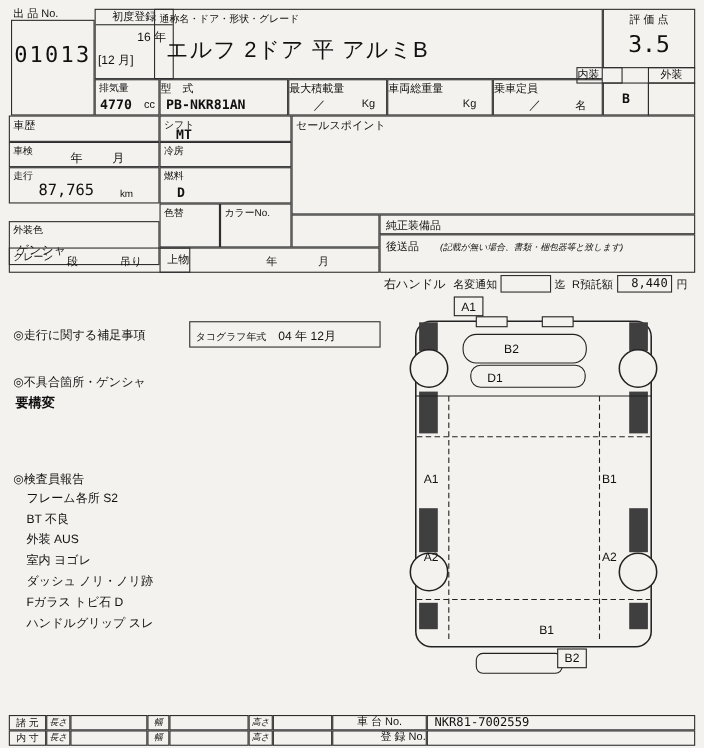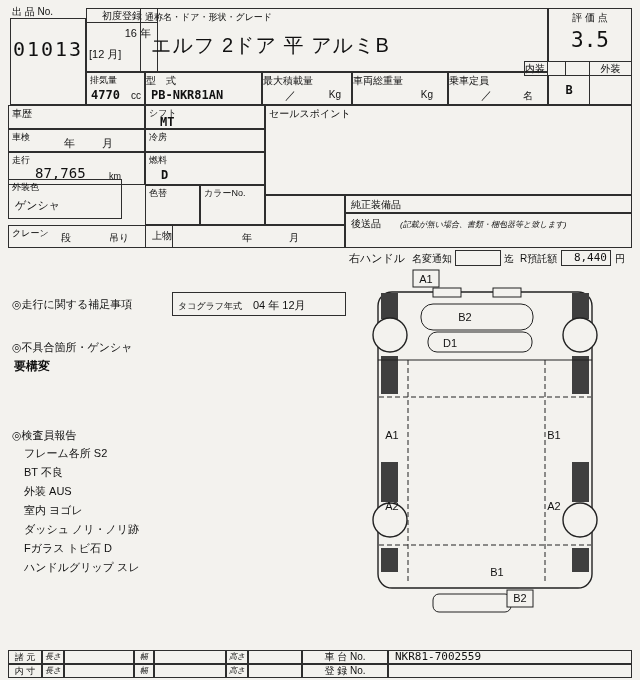--- a/index.html
+++ b/index.html
@@ -88,21 +88,21 @@
   <div class="cell" style="left:8px;top:152px;width:137px;height:33px">
     <span class="clabel">走行</span>
     <span class="abs t14 mono" style="left:26px;top:12px">87,765</span>
     <span class="abs t9" style="left:100px;top:18px">km</span>
   </div>
   <div class="cell" style="left:145px;top:152px;width:120px;height:33px">
     <span class="clabel">燃料</span>
     <span class="abs t12 mono" style="left:15px;top:15px">D</span>
   </div>
 
-  <div class="cell" style="left:8px;top:179px;width:114px;height:40px">
+  <div class="cell" style="left:8px;top:201px;width:137px;height:40px">
     <span class="clabel">外装色</span>
     <span class="abs t11" style="left:6px;top:18px">ゲンシャ</span>
   </div>
   <div class="cell" style="left:145px;top:185px;width:55px;height:40px">
     <span class="clabel">色替</span>
   </div>
   <div class="cell" style="left:200px;top:185px;width:65px;height:40px">
     <span class="clabel">カラーNo.</span>
   </div>
 
@@ -212,16 +212,16 @@
   <div class="cell t10" style="left:302px;top:650px;width:86px;height:14px;text-align:center;line-height:12px">車 台 No.</div>
   <div class="cell t11 mono" style="left:388px;top:650px;width:244px;height:14px;line-height:12px;padding-left:6px">NKR81-7002559</div>
 
   <div class="cell t9" style="left:8px;top:664px;width:34px;height:14px;text-align:center;line-height:12px">内 寸</div>
   <div class="cell t8" style="left:42px;top:664px;width:22px;height:14px;text-align:center;line-height:12px">長さ</div>
   <div class="cell" style="left:64px;top:664px;width:70px;height:14px"></div>
   <div class="cell t8" style="left:134px;top:664px;width:20px;height:14px;text-align:center;line-height:12px">幅</div>
   <div class="cell" style="left:154px;top:664px;width:72px;height:14px"></div>
   <div class="cell t8" style="left:226px;top:664px;width:22px;height:14px;text-align:center;line-height:12px">高さ</div>
   <div class="cell" style="left:248px;top:664px;width:54px;height:14px"></div>
-  <div class="cell t10" style="left:302px;top:664px;width:86px;height:14px;text-align:center;line-height:12px">登 録 No.</div>
+  <div class="cell t10" style="left:302px;top:664px;width:86px;height:14px;text-align:right;line-height:12px">登 録 No.</div>
   <div class="cell" style="left:388px;top:664px;width:244px;height:14px"></div>
 
 </div>
 
 </body></html>

